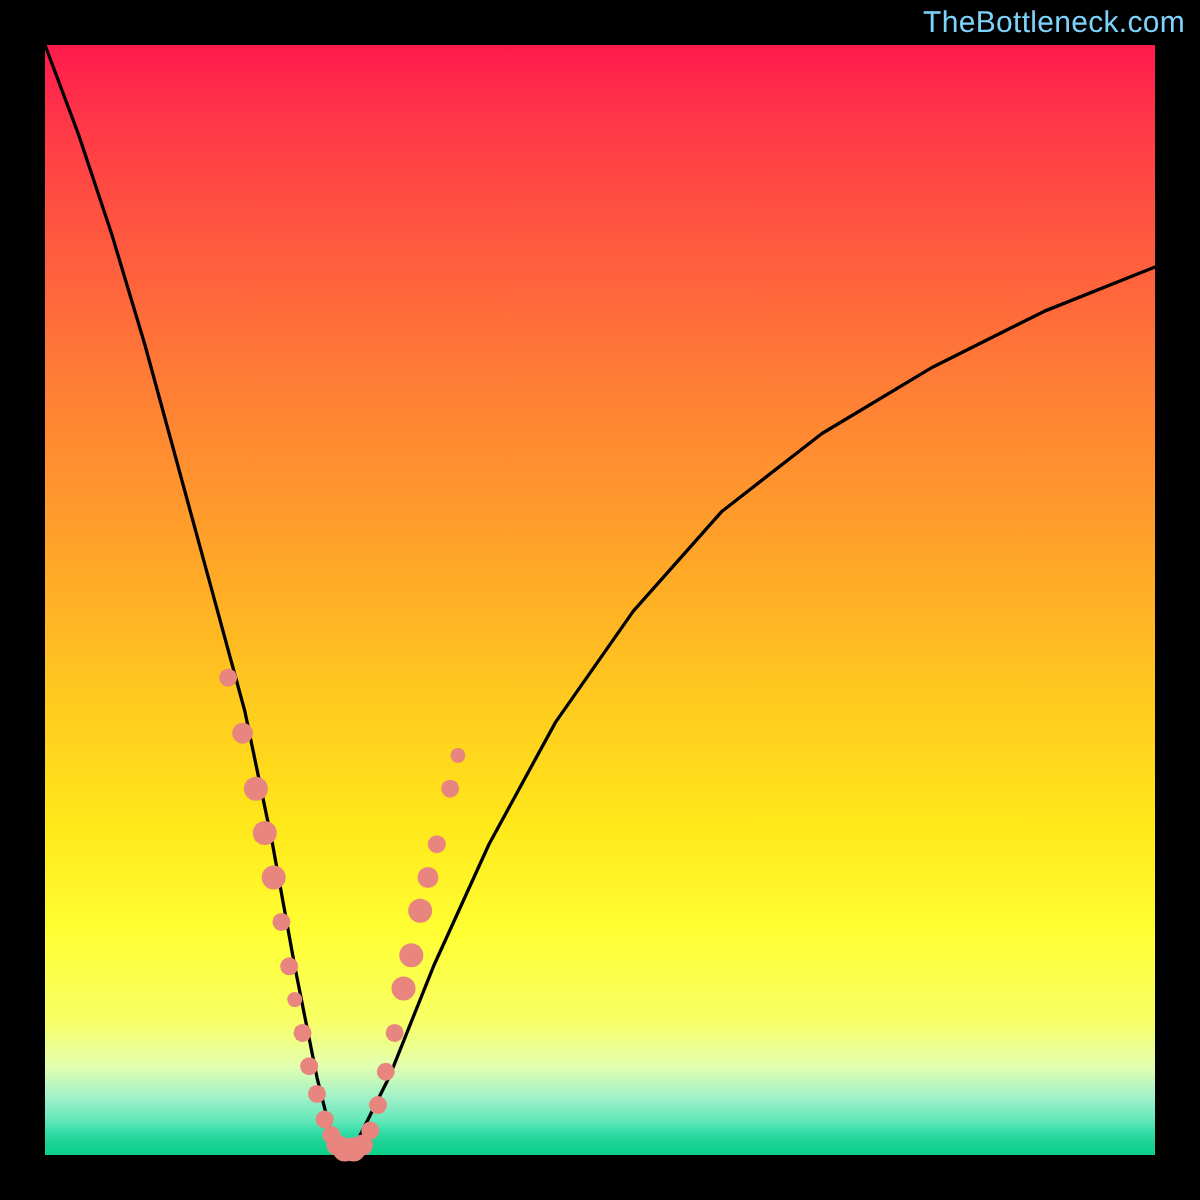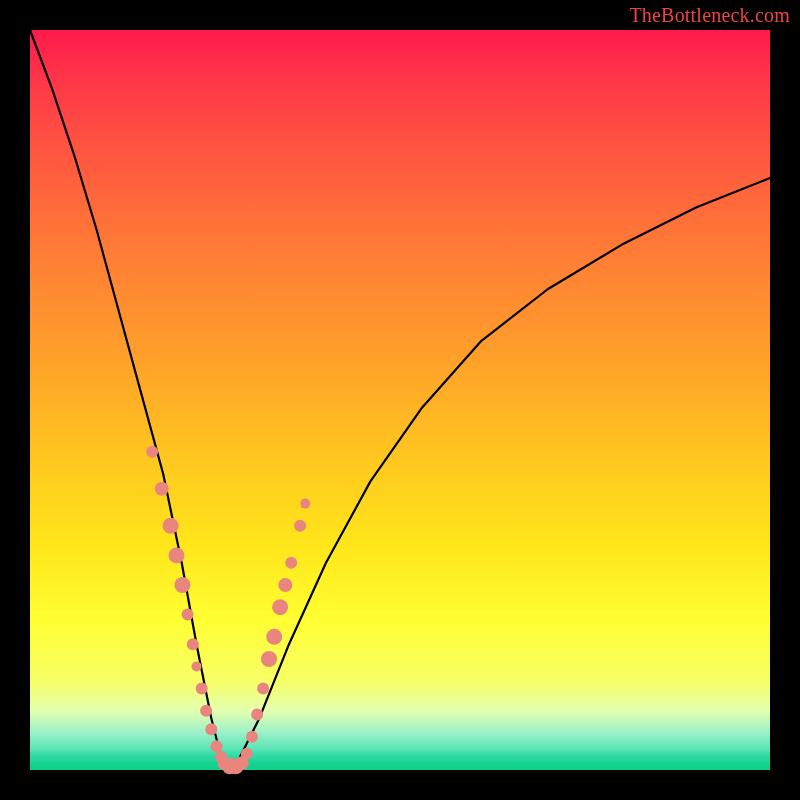--- a/index.html
+++ b/index.html
@@ -42,26 +42,25 @@
       #5fe6b7 97%,
       #33dba6 98%,
       #18d293 99%,
       #0bd18a 100%
     );
   }
   .watermark {
     position: absolute;
     top: 4px;
     right: 10px;
-    color: #ef4444;
+    color: #7dd3fc;
     font-size: 20px;
     font-weight: 500;
     letter-spacing: 0.2px;
     user-select: none;
-    font-family: Liberation Serif, serif;
   }
   svg.curve-layer {
     position: absolute;
     left: 0;
     top: 0;
     width: 740px;
     height: 740px;
     overflow: visible;
   }
 </style>

